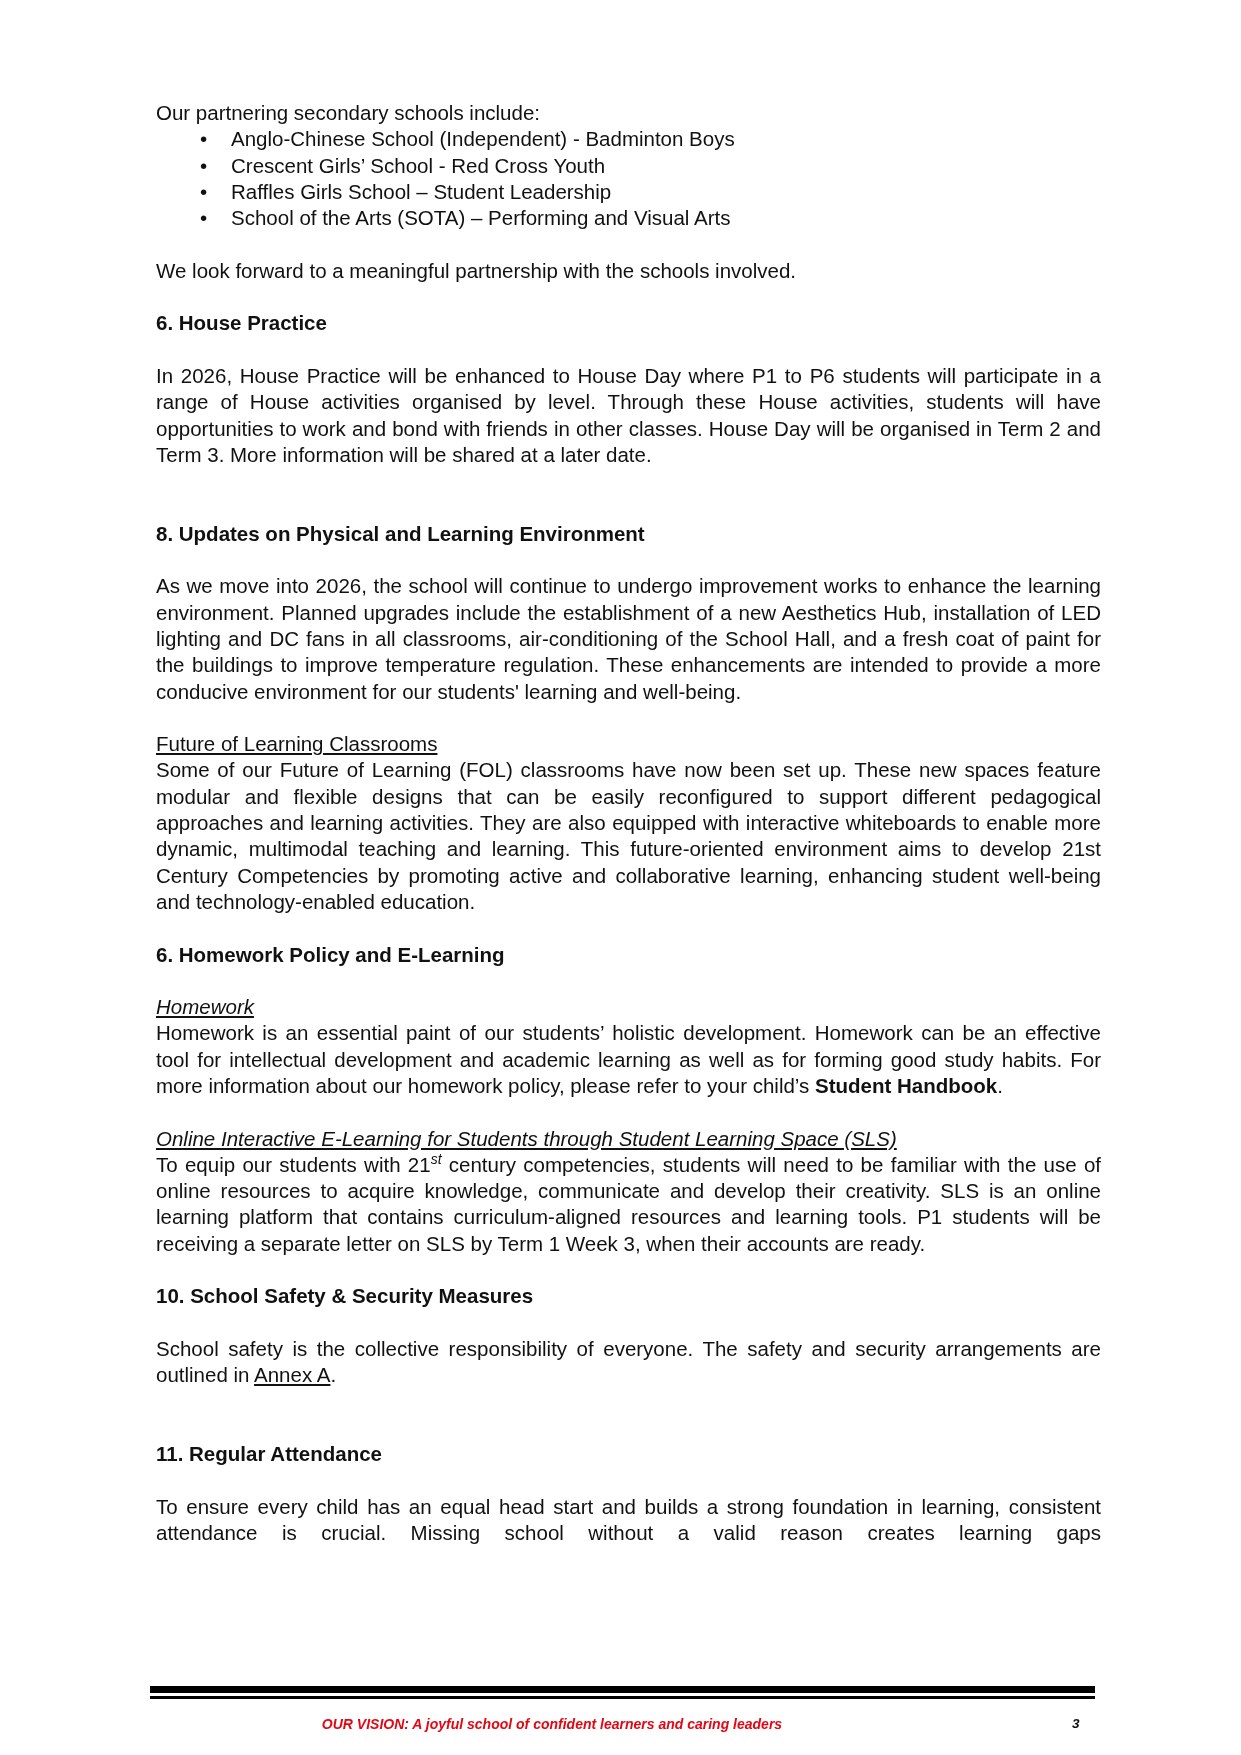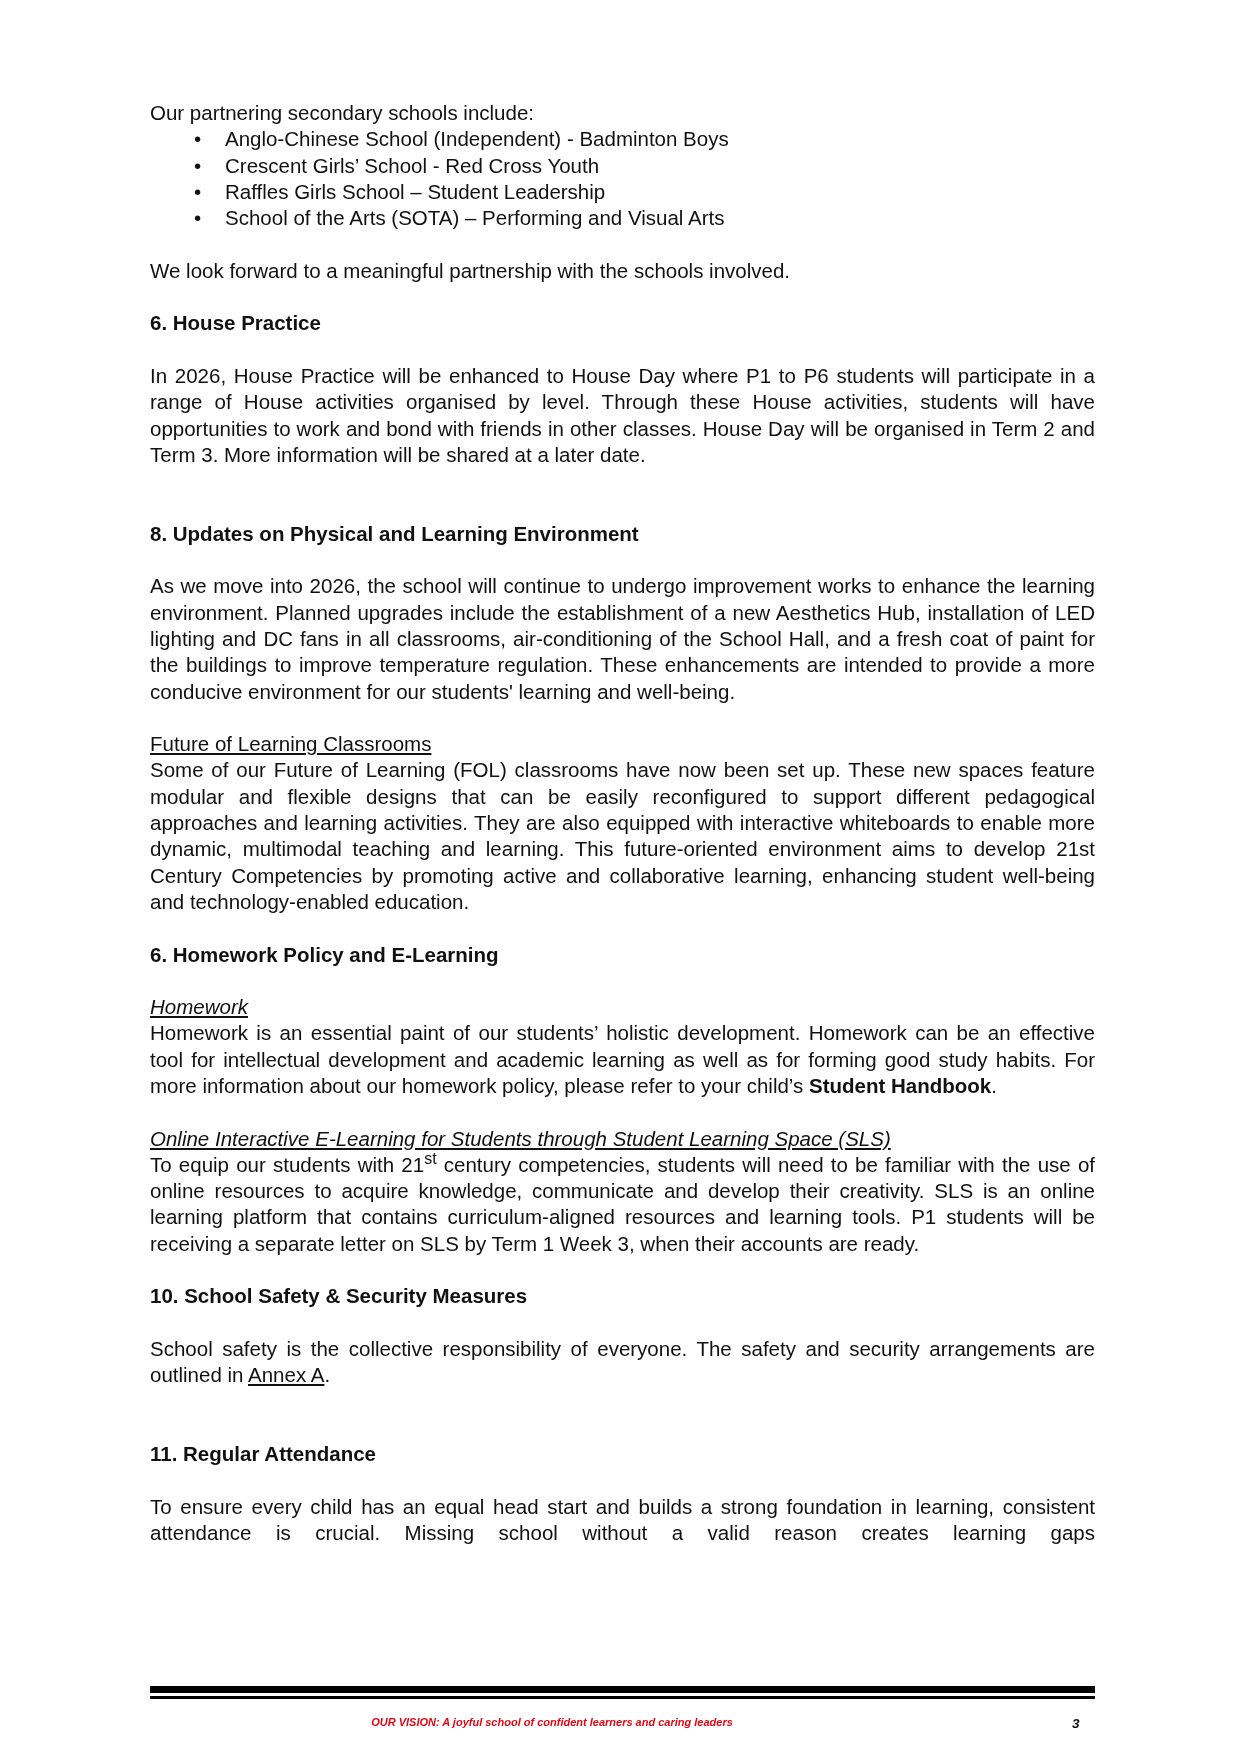--- a/index.html
+++ b/index.html
@@ -1,40 +1,40 @@
 <!DOCTYPE html>
 <html><head>
 <meta charset="utf-8">
 <style>
   html, body { margin: 0; padding: 0; background: #ffffff; }
   body { width: 1241px; height: 1755px; position: relative; overflow: hidden; }
   .page {
-    position: absolute; left: 150px; top: 100px; width: 945px;
+    position: absolute; left: 156px; top: 100px; width: 945px;
     font-family: "Liberation Sans", sans-serif; font-size: 20.5px; line-height: 26.3px;
     color: #111111;
   }
   p { margin: 0; }
   .just { text-align: justify; text-align-last: left; }
   .gap { height: 26.3px; }
   .gap-lg { height: 52.6px; }
   .heading { font-weight: bold; }
   .sub-u { text-decoration: underline; }
   .sub-iu { font-style: italic; text-decoration: underline; }
   ul.bullets { list-style: none; margin: 0; padding: 0; }
   ul.bullets li { position: relative; padding-left: 75px; }
   ul.bullets li .bullet { position: absolute; left: 44px; top: 0; }
-  sup { font-size: 16px; line-height: 0; vertical-align: 8px; }
+  sup { font-size: 14px; line-height: 0; vertical-align: 8px; font-style: italic; }
   .b { font-weight: bold; }
   .bu { font-weight: normal; text-decoration: underline; }
 
   .footer-rule-thick { position: absolute; left: 150px; top: 1686px; width: 945px; height: 7px; background: #000; }
   .footer-rule-thin { position: absolute; left: 150px; top: 1696px; width: 945px; height: 3px; background: #000; }
   .footer-vision {
     position: absolute; left: 0; width: 1204px; top: 1716px; text-align: center;
-    font-family: "Liberation Sans", sans-serif; font-size: 11px; font-weight: bold; font-style: italic;
+    font-family: "Liberation Sans", sans-serif; font-size: 14px; font-weight: bold; font-style: italic;
     color: #e30613;
   }
   .footer-vision span { position: relative; left: -50px; }
   .footer-page {
     position: absolute; left: 1072px; top: 1716px;
     font-family: "Liberation Sans", sans-serif; font-size: 13.5px; font-weight: bold; font-style: italic;
     color: #111;
   }
 </style>
 </head>

